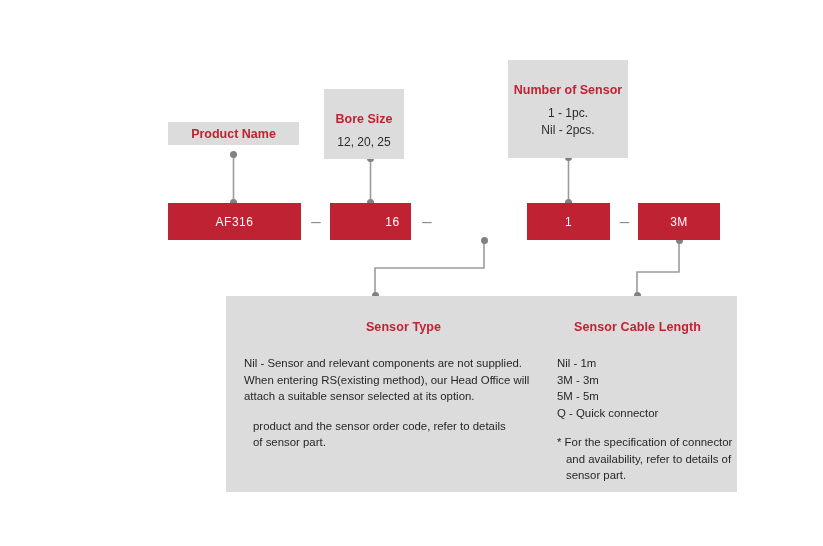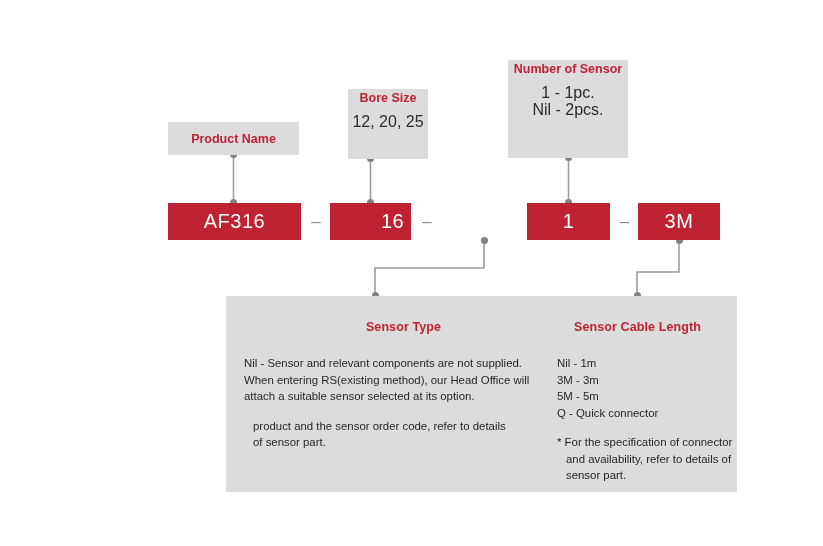--- a/index.html
+++ b/index.html
@@ -31,25 +31,25 @@
     background: #dcdcdc;
     color: #333333;
   }
   .grey-box .box-title {
     color: #bf2233;
     font-weight: bold;
     text-align: center;
   }
 
   
-  .top-box { padding-top: 1px; }
+  .top-box { padding-top: 22px; }
   .top-box .box-title { font-size: 12.5px; line-height: 16px; }
   .top-box .box-lines {
     text-align: center;
-    font-size: 16px;
+    font-size: 12px;
     line-height: 17px;
     color: #2b2b2b;
     margin-top: 7px;
   }
   .top-box.single { display: flex; align-items: center; justify-content: center; padding-top: 0; }
   .top-box.single .box-title { font-size: 12.5px; }
 
   
   .bottom-box { padding: 0; }
   .bottom-box .box-title {
@@ -71,21 +71,21 @@
   #sensor-type-box .body { padding-left: 18px; }
   #sensor-cable-box .body { padding-left: 19px; }
 
   
   .red-bar {
     background: #bf2233;
     color: #ffffff;
     display: flex;
     align-items: center;
     justify-content: center;
-    font-size: 20px;
+    font-size: 12px;
     letter-spacing: .5px;
   }
   .dash {
     color: #8a8a8a;
     font-size: 17px;
     text-align: center;
     line-height: 1;
   }
 
   
@@ -122,25 +122,25 @@
   <span class="dot" style="left:230px; top:199px;"></span>
   <span class="dot" style="left:367px; top:155px;"></span>
   <span class="dot" style="left:367px; top:199px;"></span>
   <span class="dot" style="left:565px; top:154px;"></span>
   <span class="dot" style="left:565px; top:199px;"></span>
   <span class="dot" style="left:481px; top:237px;"></span>
   <span class="dot" style="left:372px; top:292px;"></span>
   <span class="dot" style="left:676px; top:237px;"></span>
   <span class="dot" style="left:634px; top:292px;"></span>
 
-  <div class="abs grey-box top-box single" style="left:168px; top:122px; width:131px; height:33px;">
+  <div class="abs grey-box top-box single" style="left:168px; top:122px; width:131px; height:23px;">
     <div class="box-title">Product Name</div>
   </div>
 
-  <div class="abs grey-box top-box" style="left:348px; top:89px; width:80px; height:70px;">
+  <div class="abs grey-box top-box" style="left:324px; top:89px; width:80px; height:70px;">
     <div class="box-title">Bore Size</div>
     <div class="box-lines">
       <div class="line">12, 20, 25</div>
     </div>
   </div>
 
   <div class="abs grey-box top-box" style="left:508px; top:60px; width:120px; height:98px;">
     <div class="box-title">Number of Sensor</div>
     <div class="box-lines">
       <div class="line">1 - 1pc.</div>

